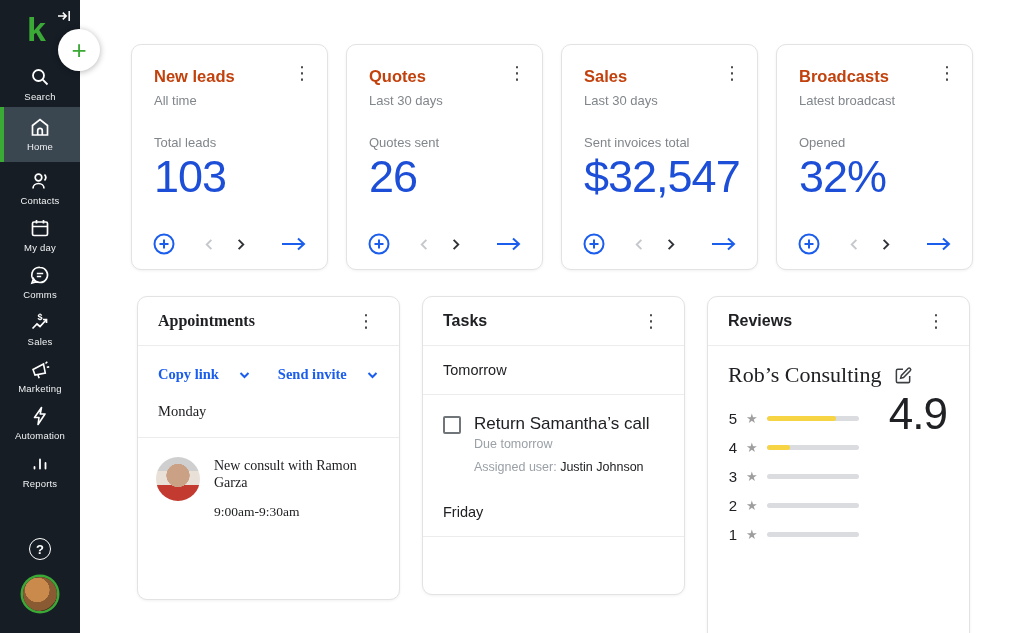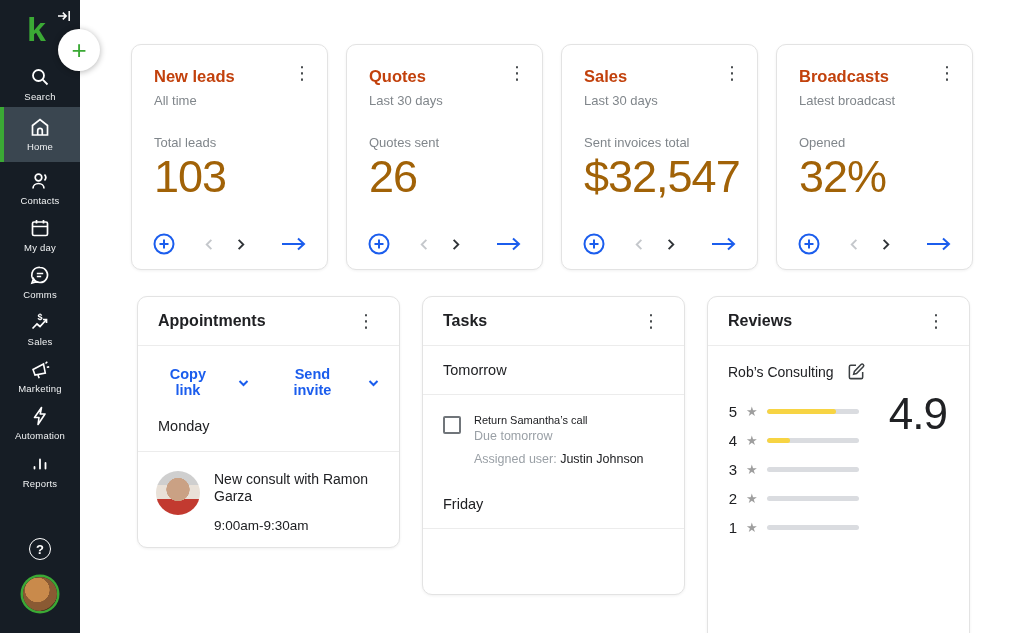--- a/index.html
+++ b/index.html
@@ -30,53 +30,53 @@
 
   
   .card { position:absolute; background:#fff; border:1px solid #e3e3e3; border-radius:10px; box-shadow:0 1px 3px rgba(0,0,0,.06); }
   .kebab { position:absolute; top:15px; right:10px; font-size:18px; color:#3c4043; line-height:1; padding:4px 6px; }
 
   
   .stat-card { top:44px; width:197px; height:226px; padding:22px 22px 0; }
   .stat-title { font-size:16.5px; font-weight:600; color:#c2410c; }
   .stat-sub { font-size:13px; color:#80868b; margin-top:7px; }
   .stat-metric { font-size:13px; color:#80868b; margin-top:27px; }
-  .stat-value { font-size:45px; font-weight:500; letter-spacing:-1px; color:#a16207; margin-top:1px; white-space:nowrap; }
+  .stat-value { font-size:45px; font-weight:500; letter-spacing:-1px; color:#1d4ed8; margin-top:1px; white-space:nowrap; }
   .card-footer { position:absolute; left:20px; right:20px; bottom:13px; display:flex; align-items:center; justify-content:space-between; }
   .pager { display:flex; gap:18px; align-items:center; margin-right:6px; }
   .icon-btn { display:flex; align-items:center; }
 
   
   .card-header { display:flex; justify-content:space-between; align-items:center; padding:13px 20px; border-bottom:1px solid #ececec; }
   .card-title { font-size:16px; font-weight:600; color:#202124; }
   .kebab2 { font-size:18px; color:#3c4043; line-height:1; padding:2px 4px; }
 
-  .appt-card { left:137px; top:296px; width:263px; height:252px; }
+  .appt-card { left:137px; top:296px; width:263px; height:304px;font-family:Liberation Serif, serif; }
   .link-row { display:flex; gap:28px; padding:20px 20px 12px; }
   .link-btn { display:flex; align-items:center; gap:20px; color:#1b5ded; font-weight:700; font-size:14.5px; }
   .day-label { padding:8px 20px 17px; font-size:14.5px; color:#202124; border-bottom:1px solid #ececec; }
   .event-row { display:flex; gap:14px; padding:19px 18px; cursor:pointer; }
   .event-avatar { width:44px; height:44px; border-radius:50%; flex:0 0 44px;
         background: radial-gradient(circle at 50% 42%, #caa184 0 34%, rgba(0,0,0,0) 35%),
                     linear-gradient(180deg, #cfcfcf 0 32%, #e9e1d8 32% 64%, #c23a30 64% 100%); }
   .event-title { font-size:14px; line-height:17px; color:#202124; max-width:155px; }
   .event-time { font-size:13.5px; color:#202124; margin-top:13px; }
 
   .tasks-card { left:422px; top:296px; width:263px; height:299px; }
   .section-label { padding:16px 20px; font-size:14.5px; color:#202124; border-bottom:1px solid #ececec; }
   .task-row { display:flex; gap:13px; padding:19px 20px 14px; }
   .checkbox { width:18px; height:18px; border:2px solid #70757a; border-radius:2px; flex:0 0 18px; margin-top:2px; background:#fff; }
-  .task-title { font-size:11px; color:#202124; }
+  .task-title { font-size:17px; color:#202124; }
   .task-due { font-size:12.5px; color:#9aa0a6; margin-top:3px; }
   .task-assigned { font-size:12.5px; color:#9aa0a6; margin-top:9px; }
   .task-assigned .assignee { color:#202124; }
 
   .reviews-card { left:707px; top:296px; width:263px; height:352px; }
   .business-row { display:flex; align-items:center; gap:13px; padding:16px 20px 8px; }
-  .business-name { font-size:14px; color:#202124; }
+  .business-name { font-size:22px; color:#202124;font-family:Liberation Serif, serif; }
   .ratings { padding:8px 20px; }
   .rating-row { display:flex; align-items:center; gap:9px; height:29px; }
   .rating-num { font-size:15px; color:#202124; width:9px; text-align:right; }
   .star { color:#9e9e9e; font-size:13px; line-height:1; }
   .bar { width:92px; height:5px; border-radius:3px; background:#dadce0; overflow:hidden; }
   .bar-fill { height:100%; background:#f7d443; border-radius:3px; }
   .overall-score { position:absolute; top:92px; right:22px; font-size:44px; color:#202124; letter-spacing:-1px; }
 </style>
 </head>
 <body>

